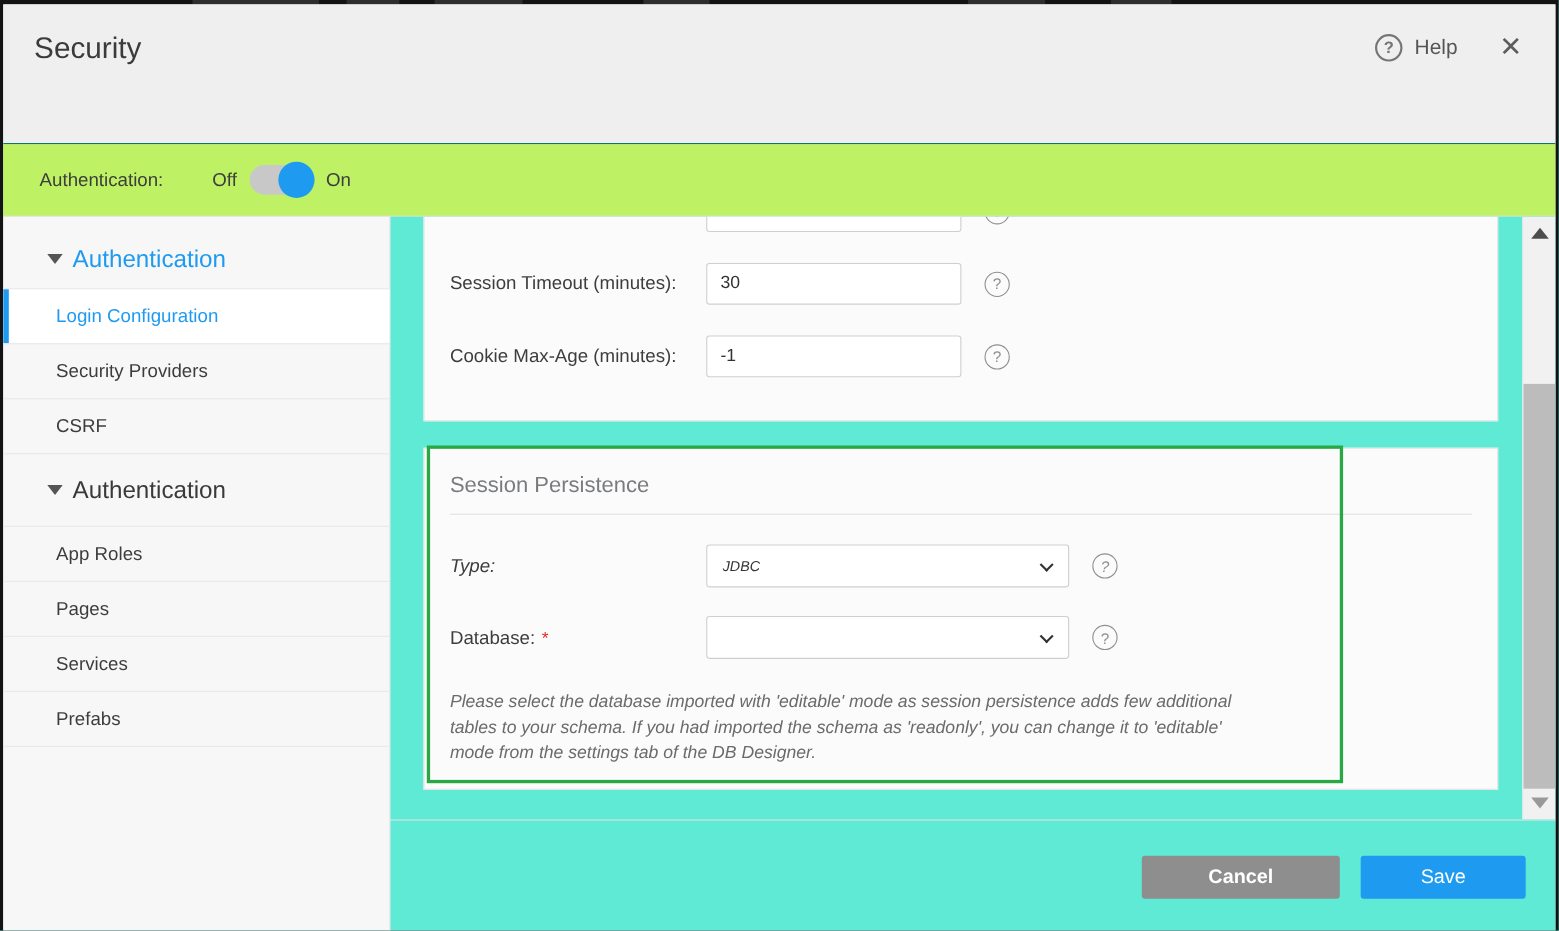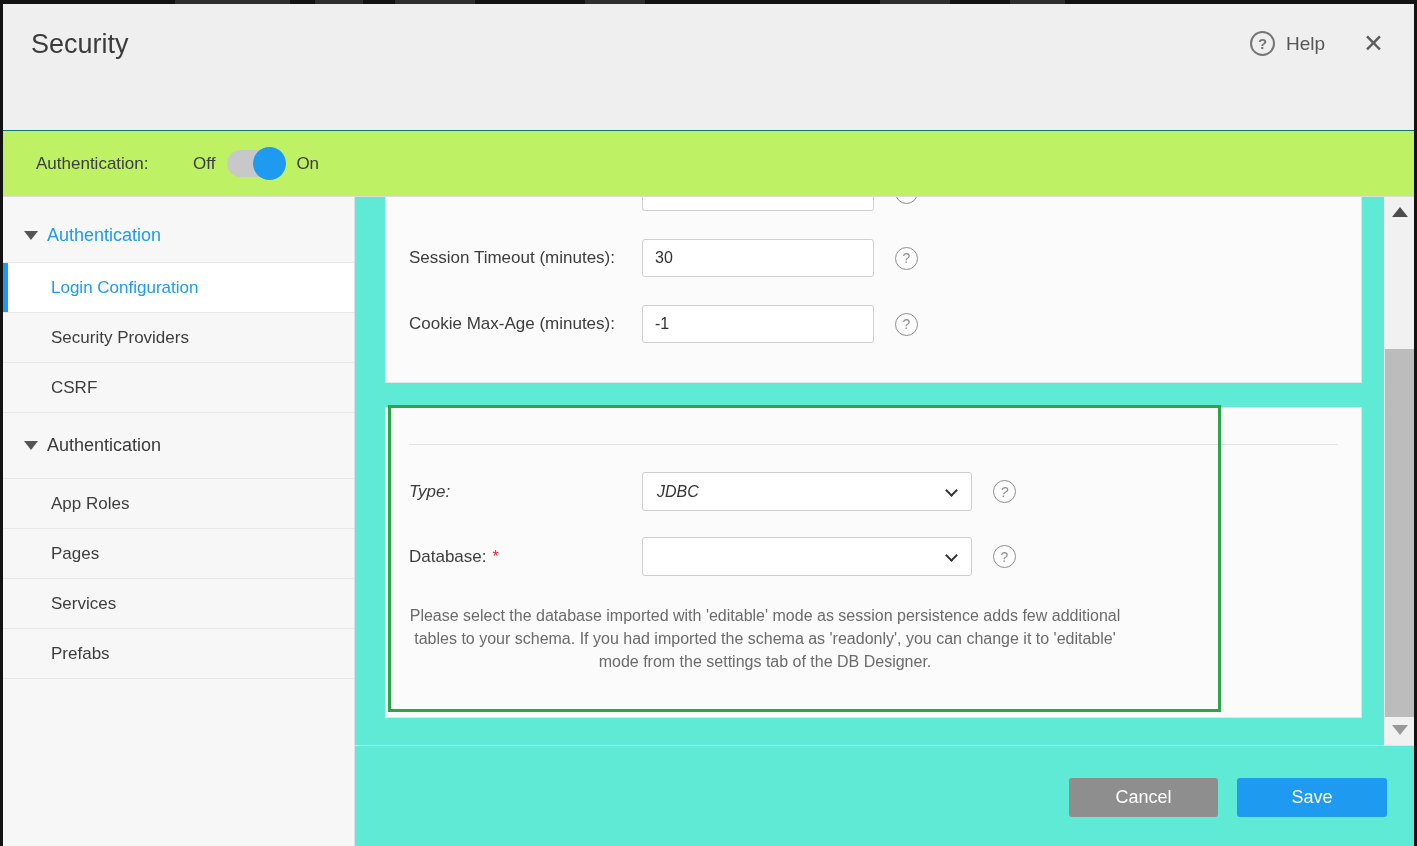--- a/index.html
+++ b/index.html
@@ -39,22 +39,22 @@
   .switch-knob { position:absolute; right:-2px; top:-3px; width:33px; height:33px;
                  background:#1e9bf0; border-radius:50%; }
   .toggle-on { font-size:17px; color:#3d3d3d; }
 
   
   .dlg-body { flex:1; display:flex; min-height:0; }
 
   
   .sidebar { width:352px; background:#f7f7f7; border-right:1px solid #e0e0e0;
              padding-top:12px; flex:none; }
-  .nav-header { height:53px; display:flex; align-items:center; padding-left:21px;
-                font-size:18px; color:#3a3a3a; }
+  .nav-header { height:53px; display:flex; align-items:center; padding-left:40px;
+                font-size:22px; color:#3a3a3a; }
   .nav-header.tall { height:66px; border-top:1px solid #e8e8e8; }
   .nav-header .hdr-label { margin-left:9px; }
   .nav-header.blue .hdr-label { color:#1e9bf0; }
   .caret-icon { width:0; height:0; border-left:7px solid transparent;
                 border-right:7px solid transparent; border-top:9px solid #555; }
   .nav-item { height:50px; display:flex; align-items:center; padding-left:48px;
               font-size:17px; color:#3d3d3d; border-top:1px solid #e8e8e8; position:relative; }
   .nav-item.selected { background:#fff; color:#1e9bf0; }
   .nav-item.selected::before { content:""; position:absolute; left:0; top:0; bottom:0;
                                width:5px; background:#1e9bf0; }
@@ -75,48 +75,48 @@
   .q-icon { width:23px; height:23px; border:1.5px solid #8f8f8f; border-radius:50%;
             color:#8f8f8f; font-size:14px; display:flex; align-items:center;
             justify-content:center; margin-left:21px; flex:none; }
 
   .panel-2 { margin-top:24px; height:311px; padding:22px 23px 0 23px; }
   .sp-heading { font-size:20px; color:#797b7e; }
   .sp-hr { border:none; border-top:1px solid #e2e2e2; margin-top:14px; }
   .sp-row1 { margin-top:27px; margin-bottom:26px;font-style:italic; }
   .select { width:330px; height:39px; border:1px solid #cfcfcf; border-radius:3px;
             background:#fff; display:flex; align-items:center; padding:0 14px;
-            font-size:16px; color:#333; position:relative; }
+            font-size:13px; color:#333; position:relative; }
   .chevron-down-icon { position:absolute; right:15px; top:13px; width:9px; height:9px;
             border-right:2.5px solid #333; border-bottom:2.5px solid #333;
             transform:rotate(45deg); }
   .required-marker { color:#e02b2b; margin-left:6px; font-size:16px; }
-  .note { margin-top:12px; font-size:16px; color:#6b6b6b;
-          line-height:23px; max-width:712px;text-align:center; }
+  .note { margin-top:12px; font-style:italic; font-size:16px; color:#6b6b6b;
+          line-height:23px; max-width:712px; }
 
   .green-box { position:absolute; left:33px; top:208px; width:833px; height:307px;
                border:3px solid #28a745; pointer-events:none; }
 
   
   .scrollbar { position:absolute; right:0; top:0; width:30px; height:548px;
                background:#f1f1f1; border-left:1px solid #ebebeb; }
   .sb-up-icon { position:absolute; top:10px; left:7px; width:0; height:0;
             border-left:8px solid transparent; border-right:8px solid transparent;
             border-bottom:10px solid #4d4d4d; }
   .sb-thumb { position:absolute; top:152px; left:0; width:100%; height:368px; background:#bcbcbc; }
   .sb-down-icon { position:absolute; top:528px; left:7px; width:0; height:0;
             border-left:8px solid transparent; border-right:8px solid transparent;
             border-top:10px solid #999; }
 
   
   .footer { flex:1; border-top:1px solid #dde3e8; display:flex; justify-content:flex-end;
             align-items:flex-start; padding-top:32px; padding-right:27px; gap:19px; }
   .btn { height:39px; border:none; border-radius:3px; font-size:18px; color:#fff;
          display:flex; align-items:center; justify-content:center; cursor:pointer; }
-  .btn-cancel { width:149px; background:#8e8e8e; }
+  .btn-cancel { width:180px; background:#8e8e8e;font-weight:bold; }
   .btn-save { width:150px; background:#1e9bf0; }
 </style>
 </head>
 <body>
 
 <span class="deco" style="left:175px;width:115px;"></span>
 <span class="deco" style="left:315px;width:48px;"></span>
 <span class="deco" style="left:395px;width:80px;"></span>
 <span class="deco" style="left:585px;width:60px;"></span>
 <span class="deco" style="left:880px;width:70px;"></span>
@@ -180,20 +180,21 @@
               <span class="q-icon">?</span>
             </div>
             <div class="form-row">
               <span class="form-label">Cookie Max-Age (minutes):</span>
               <input class="text-input" type="text" value="-1" style="">
               <span class="q-icon">?</span>
             </div>
           </div>
 
           <div class="panel panel-2">
+            <div class="sp-heading">Session Persistence</div>
             <hr class="sp-hr">
             <div class="form-row sp-row1">
               <span class="form-label">Type:</span>
               <div class="select">
                 <span>JDBC</span>
                 <span class="chevron-down-icon"></span>
               </div>
               <span class="q-icon">?</span>
             </div>
             <div class="form-row">

